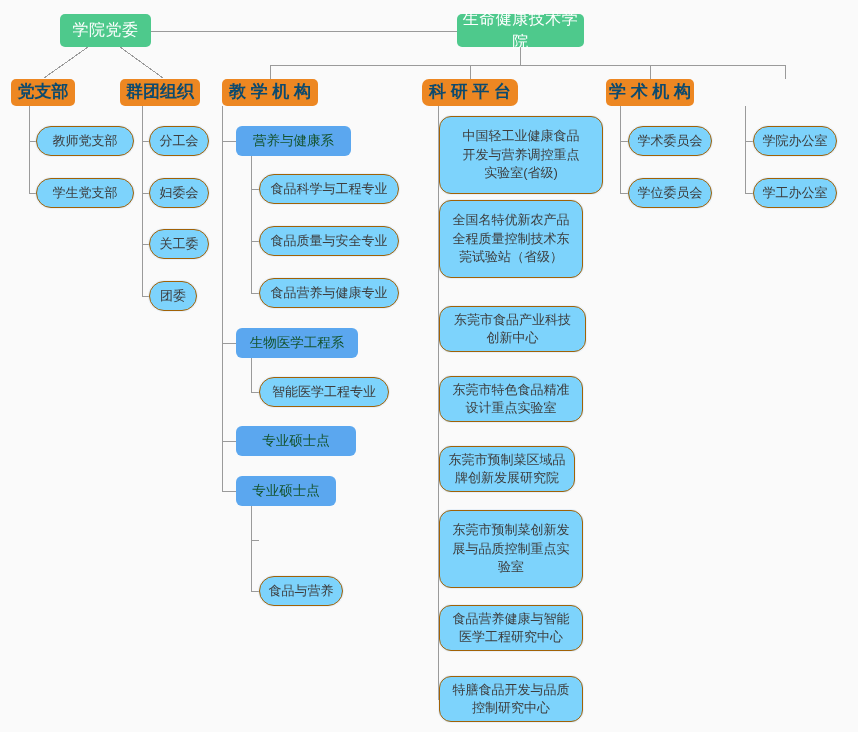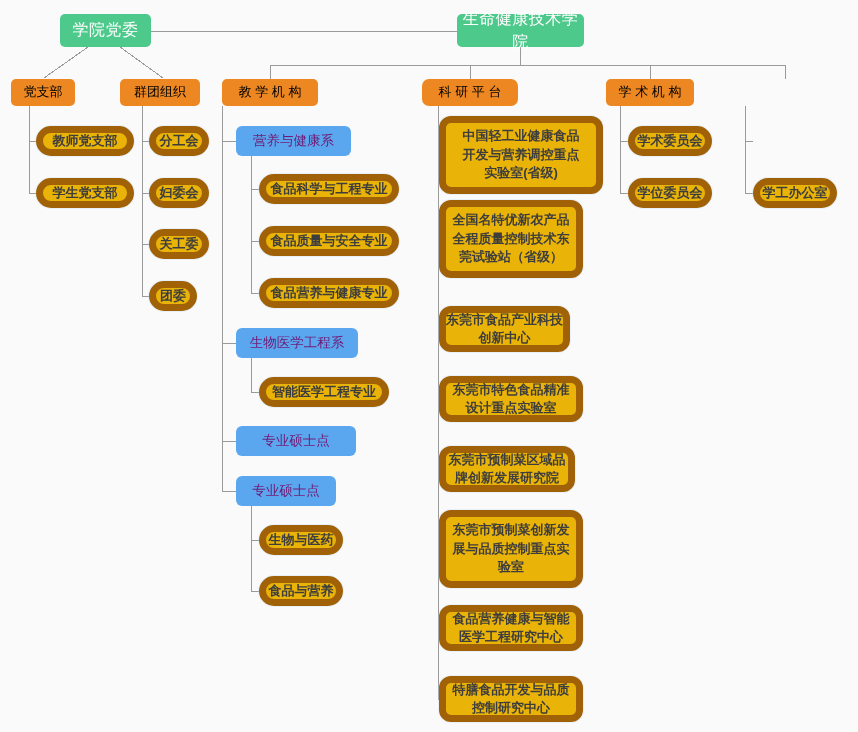--- a/index.html
+++ b/index.html
@@ -51,43 +51,43 @@
     color: #ffffff;
     border-radius: 5px;
     font-size: 16px;
     letter-spacing: 0.5px;
     font-weight: 400;
   }
 
   
   .n-cat {
     background: #ed8722;
-    color: #000000;
+    color: #0c4a6e;
     border-radius: 5px;
-    font-size: 13px;
-    font-weight: 400;
+    font-size: 17px;
+    font-weight: 700;
   }
 
   
   .n-grp {
     background: #5ba7ef;
-    color: #701a75;
+    color: #14532d;
     border-radius: 6px;
     font-size: 13.5px;
     font-weight: 400;
   }
 
   
   .n-leaf {
-    background: #eab308;
+    background: #7dd3fc;
     color: #3d3d3d;
-    border: 7px solid #a16207;
+    border: 1px solid #a16207;
     border-radius: 18px;
     font-size: 13px;
-    font-weight: 700;
+    font-weight: 400;
     box-shadow: 0 0 0 1px rgba(188,217,244,0.28);
   }
   .n-leaf.multi { border-radius: 12px; }
 </style>
 </head>
 <body>
 
 <div id="chart">
 
   <svg id="edges" viewBox="0 0 858 732" width="858" height="732" xmlns="http://www.w3.org/2000/svg">
@@ -189,33 +189,32 @@
   <div class="node n-leaf" style="left:259px; top:278px; width:140px; height:30px;">食品营养与健康专业</div>
 
   <div class="node n-grp" style="left:236px; top:328px; width:122px; height:30px;">生物医学工程系</div>
 
   <div class="node n-leaf" style="left:259px; top:377px; width:130px; height:30px;">智能医学工程专业</div>
 
   <div class="node n-grp" style="left:236px; top:426px; width:120px; height:30px;">专业硕士点</div>
 
   <div class="node n-grp" style="left:236px; top:476px; width:100px; height:30px;">专业硕士点</div>
 
-  <div class="node n-leaf" style="left:259px; top:525px; width:84px; height:30px;">生物与医药</div>
 
   <div class="node n-leaf" style="left:259px; top:576px; width:84px; height:30px;">食品与营养</div>
 
   <div class="node n-leaf multi" style="left:439px; top:116px; width:164px; height:78px;">中国轻工业健康食品
 开发与营养调控重点
 实验室(省级)</div>
 
   <div class="node n-leaf multi" style="left:439px; top:200px; width:144px; height:78px;">全国名特优新农产品
 全程质量控制技术东
 莞试验站（省级）</div>
 
-  <div class="node n-leaf multi" style="left:439px; top:306px; width:131px; height:46px;">东莞市食品产业科技
+  <div class="node n-leaf multi" style="left:439px; top:306px; width:147px; height:46px;">东莞市食品产业科技
 创新中心</div>
 
   <div class="node n-leaf multi" style="left:439px; top:376px; width:144px; height:46px;">东莞市特色食品精准
 设计重点实验室</div>
 
   <div class="node n-leaf multi" style="left:439px; top:446px; width:136px; height:46px;">东莞市预制菜区域品
 牌创新发展研究院</div>
 
   <div class="node n-leaf multi" style="left:439px; top:510px; width:144px; height:78px;">东莞市预制菜创新发
 展与品质控制重点实
@@ -224,16 +223,17 @@
   <div class="node n-leaf multi" style="left:439px; top:605px; width:144px; height:46px;">食品营养健康与智能
 医学工程研究中心</div>
 
   <div class="node n-leaf multi" style="left:439px; top:676px; width:144px; height:46px;">特膳食品开发与品质
 控制研究中心</div>
 
   <div class="node n-leaf" style="left:628px; top:126px; width:84px; height:30px;">学术委员会</div>
 
   <div class="node n-leaf" style="left:628px; top:178px; width:84px; height:30px;">学位委员会</div>
 
+  <div class="node n-leaf" style="left:753px; top:126px; width:84px; height:30px;">学院办公室</div>
 
   <div class="node n-leaf" style="left:753px; top:178px; width:84px; height:30px;">学工办公室</div>
 
 </div>
 
 </body></html>

